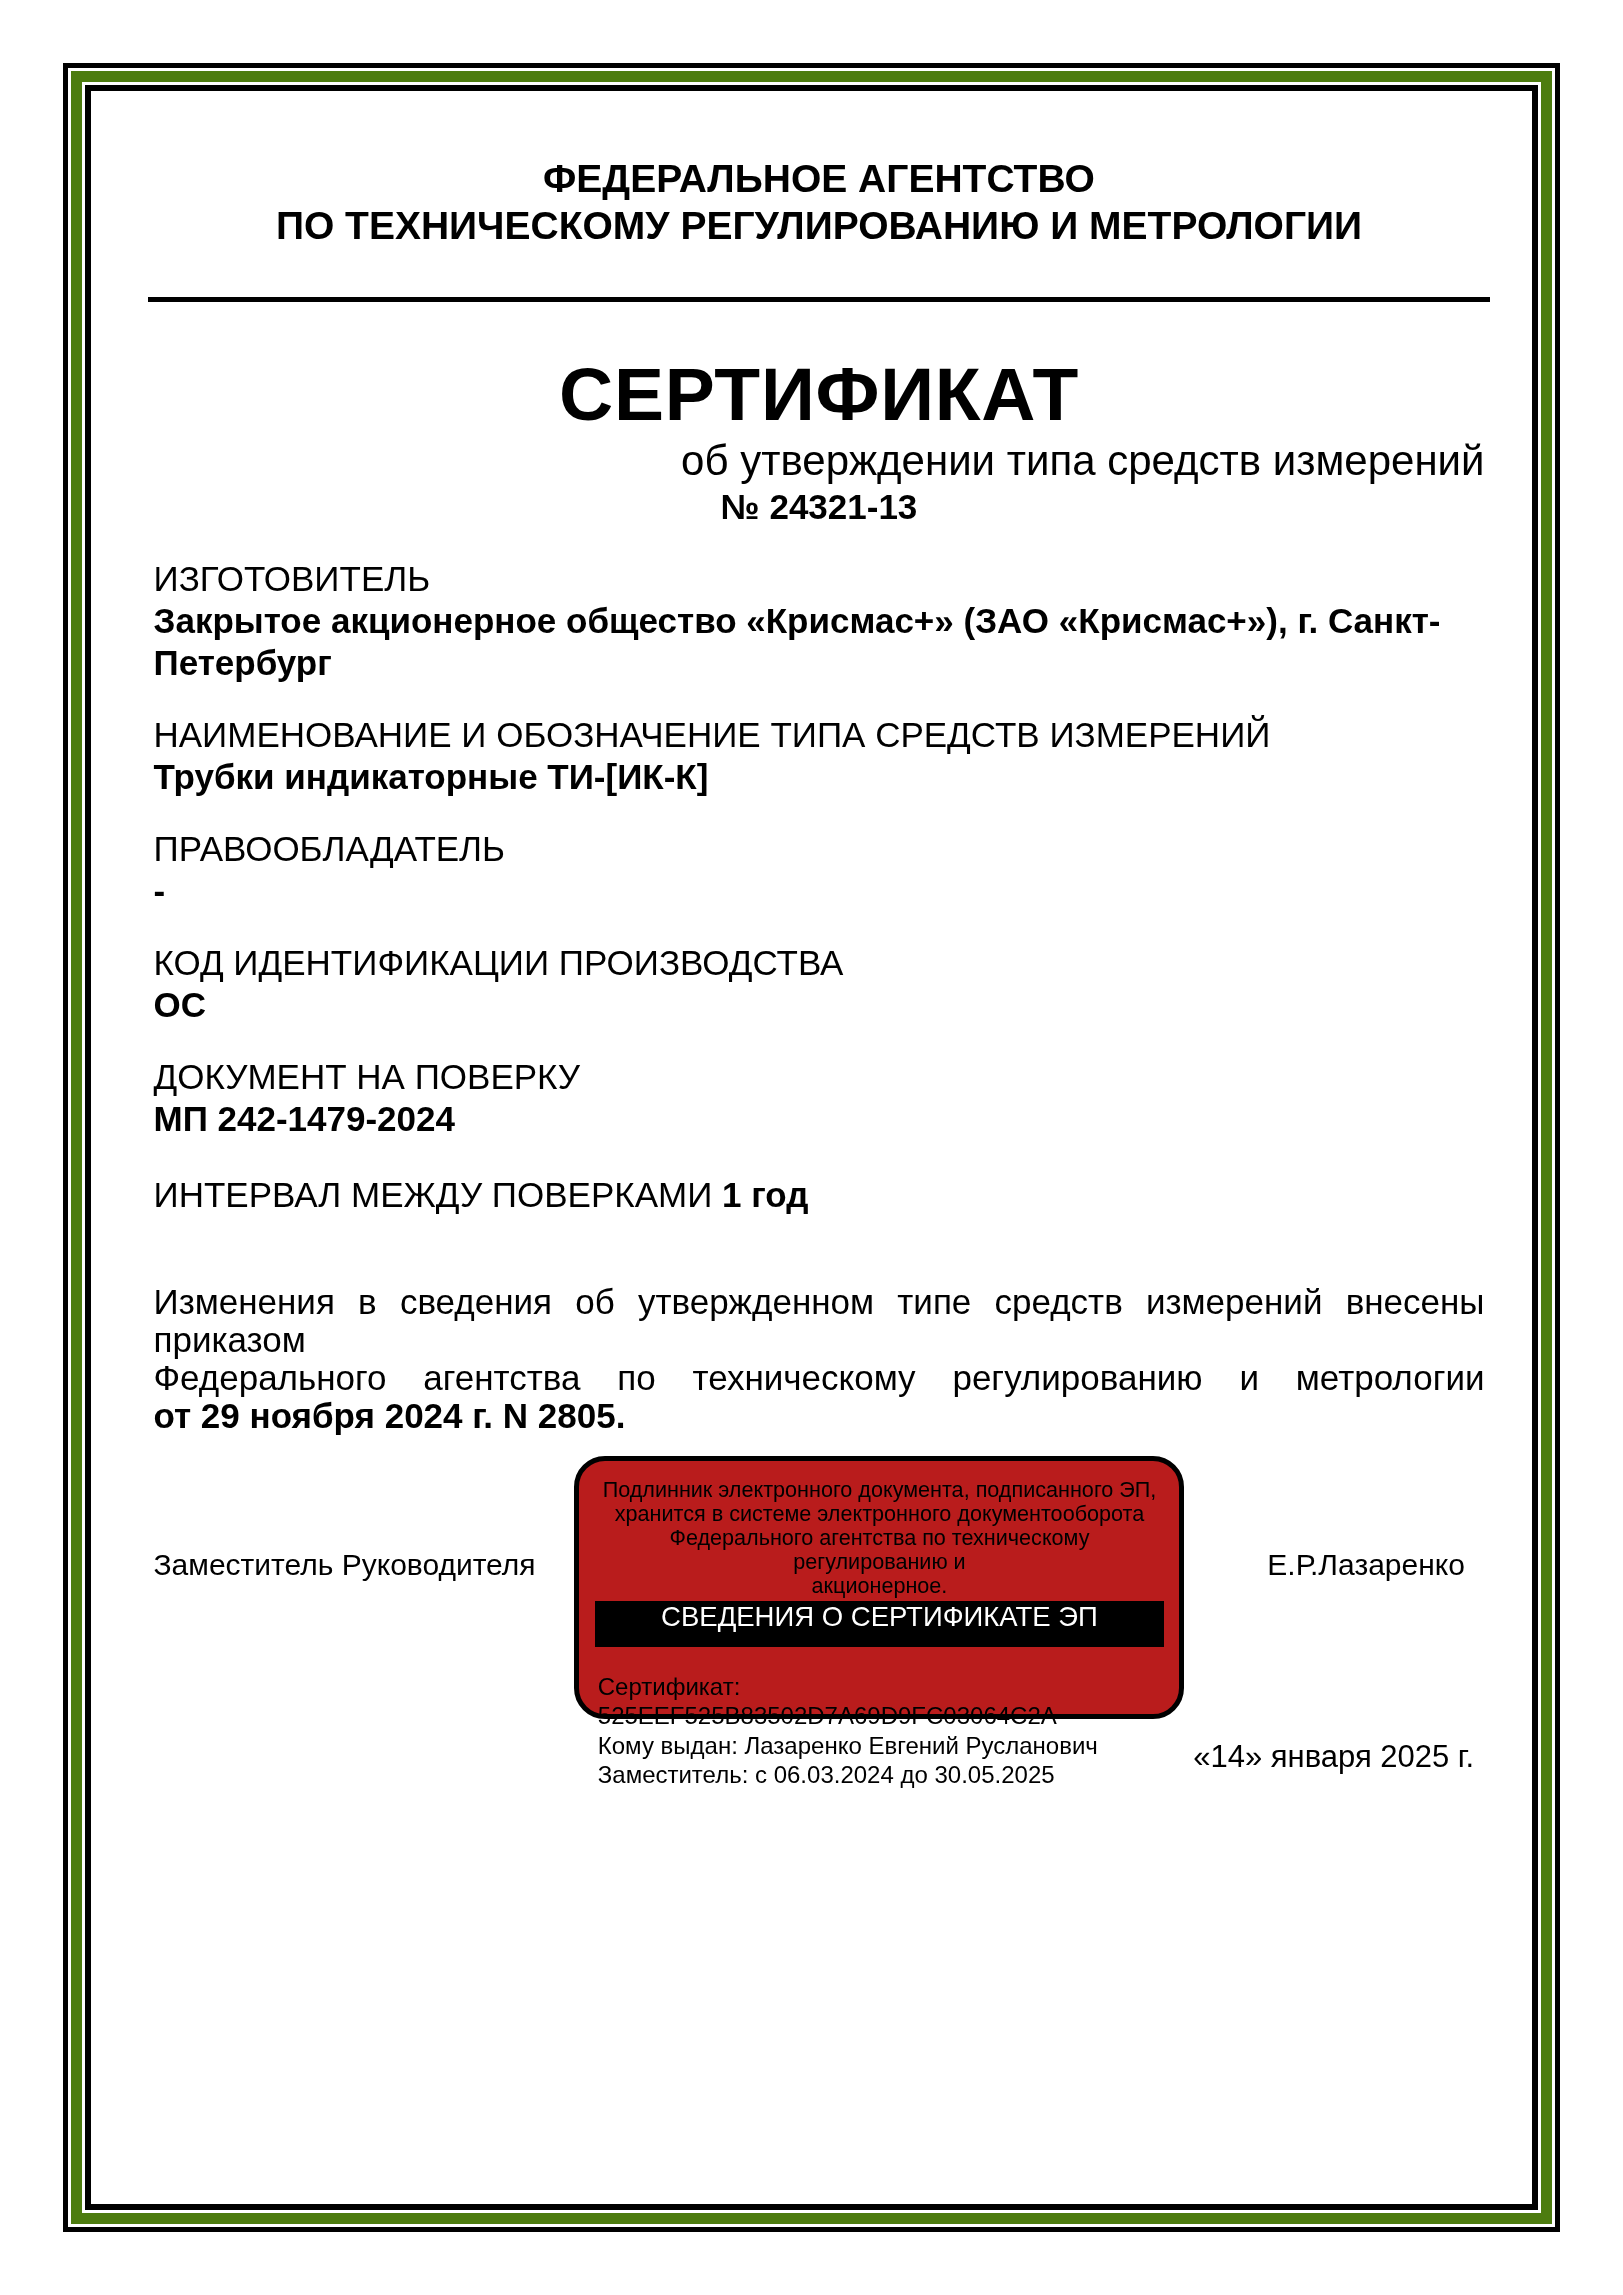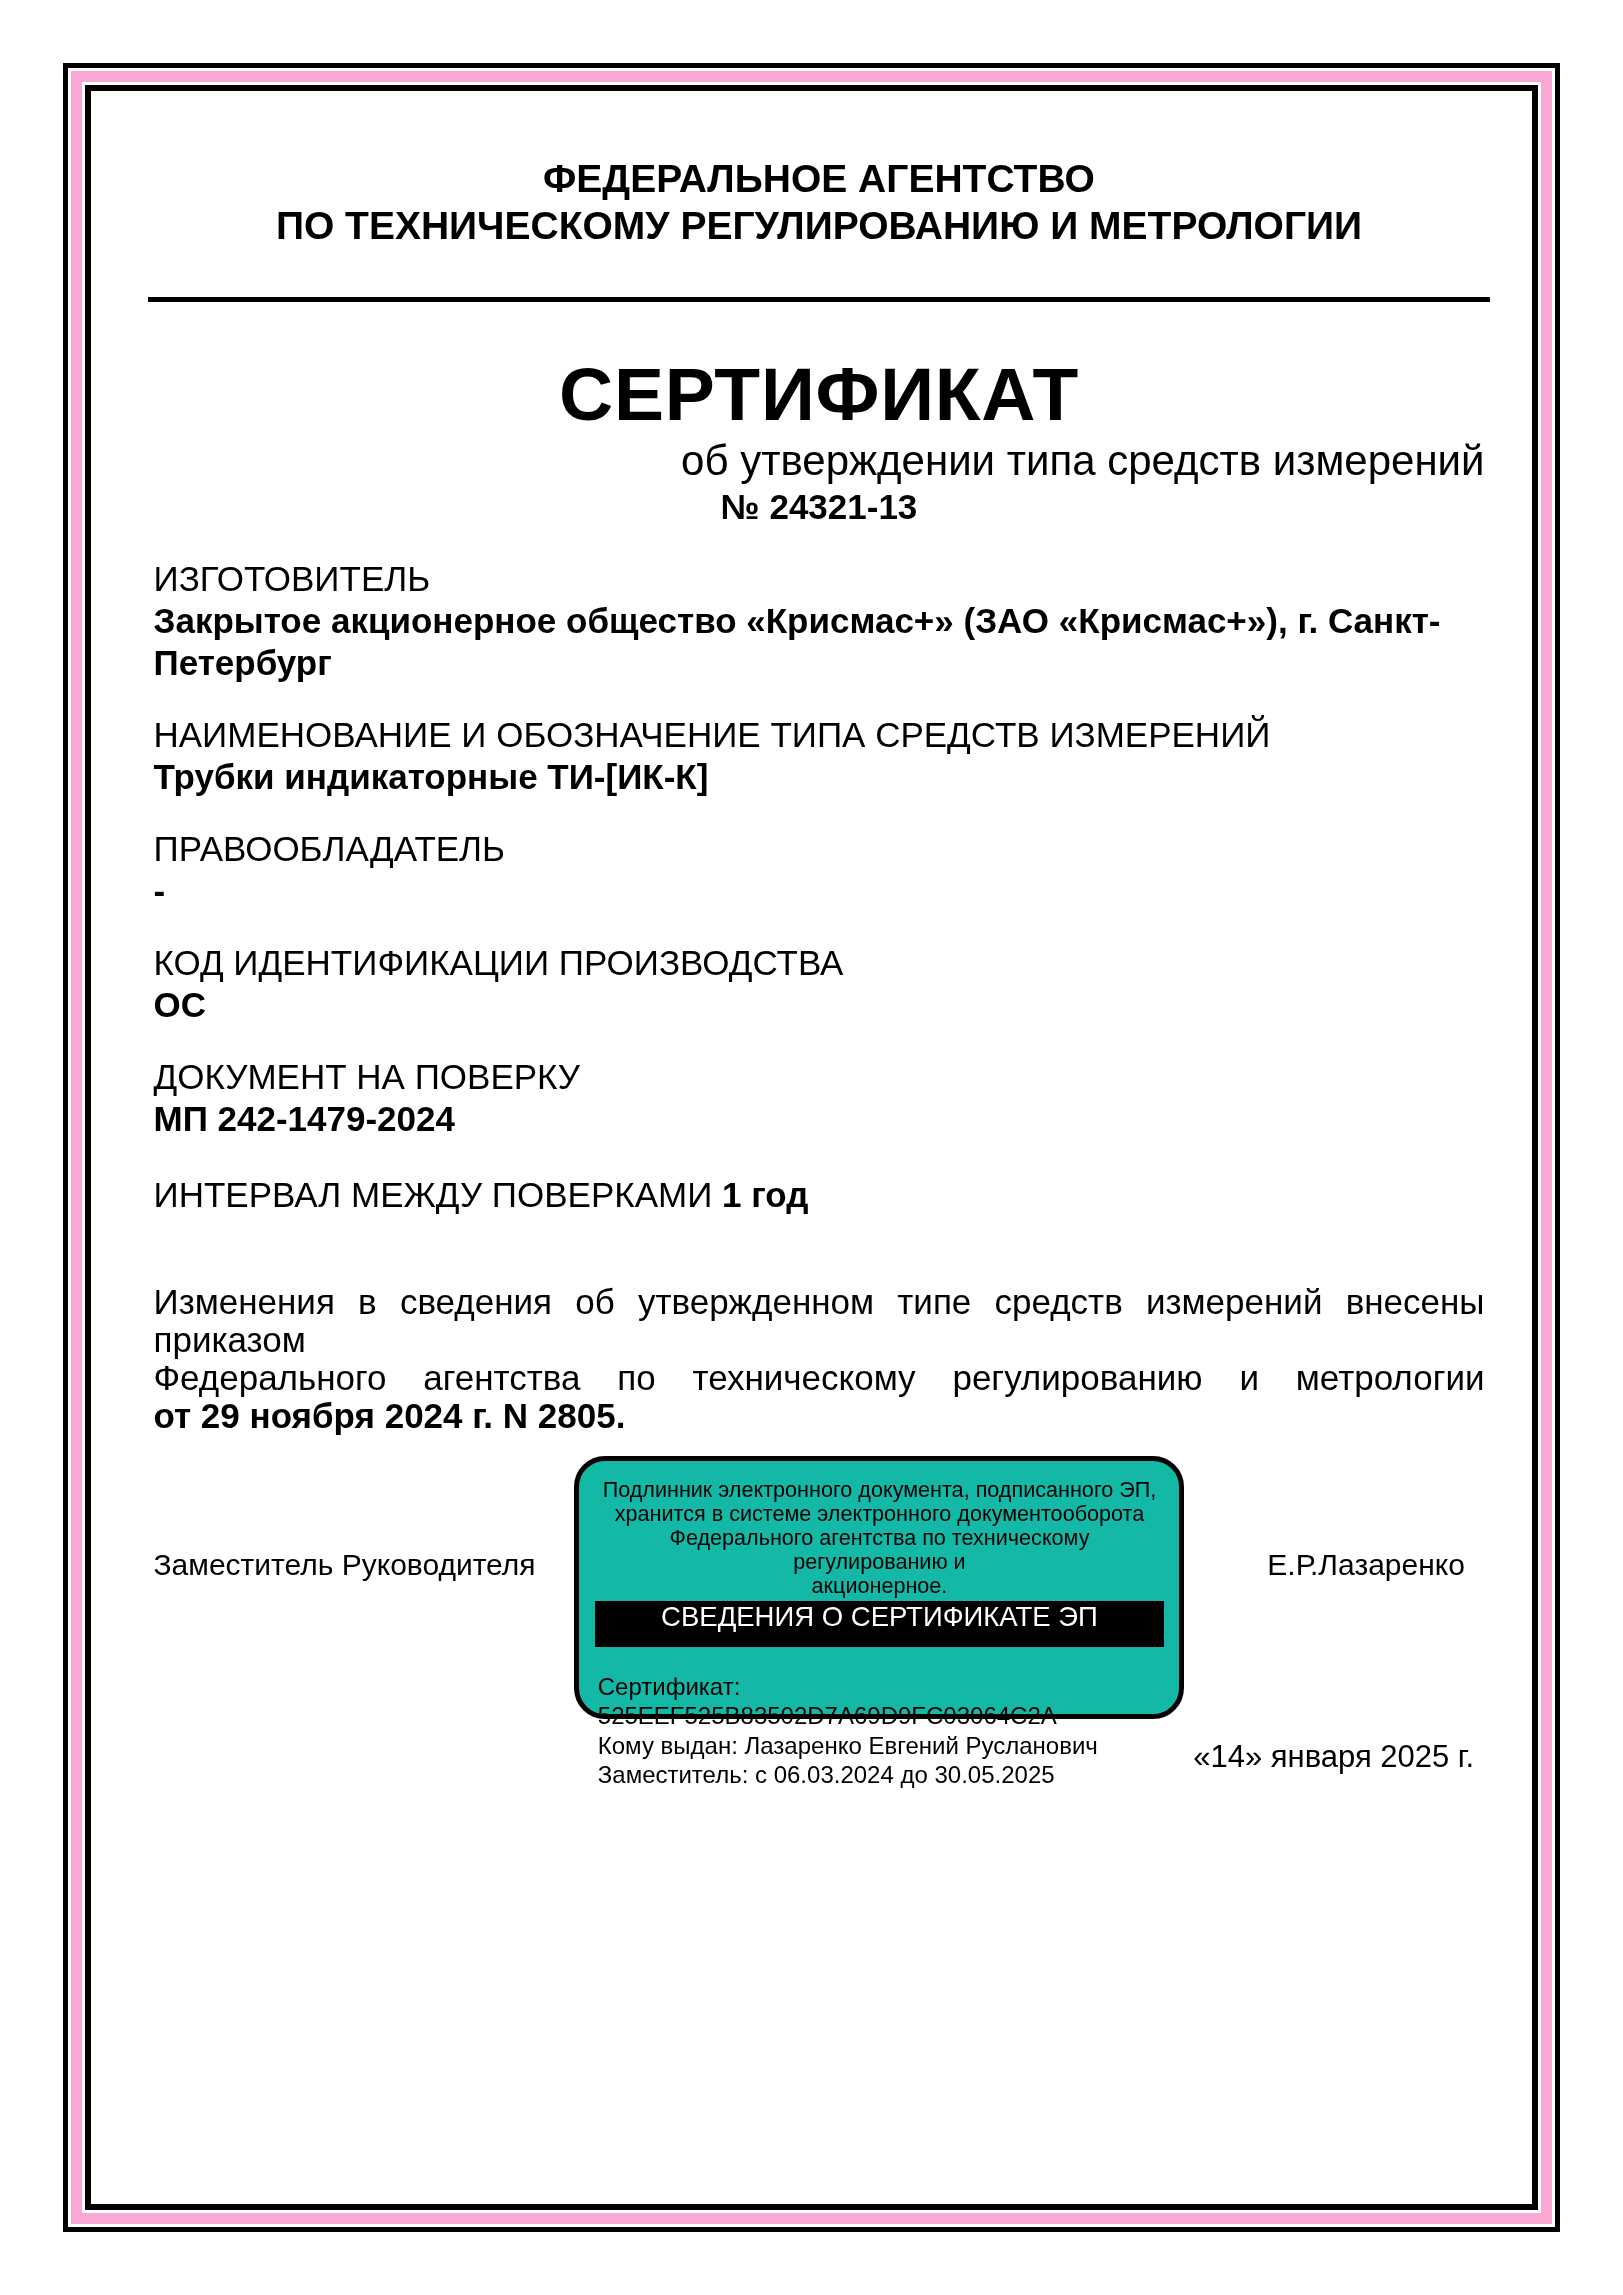--- a/index.html
+++ b/index.html
@@ -2,21 +2,21 @@
 <html lang="ru" style="font-size:10.5px"><head>
 <meta charset="utf-8">
 <style>
   html,body{margin:0;padding:0;background:#ffffff;}
   .page{
     position:relative;width:1623px;height:2295px;background:#ffffff;
     font-family:"Liberation Sans", sans-serif;color:#000;overflow:hidden;
   }
   
   .frame-outer{position:absolute;inset:63px;border:5.2px solid #000;}
-  .frame-mid{position:absolute;inset:2.6px;border:11px solid #f9a8d4;}
+  .frame-mid{position:absolute;inset:2.6px;border:11px solid #4d7c0f;}
   .frame-inner{position:absolute;inset:3.9px;border:6.5px solid #000;}
   .content{position:absolute;inset:0;padding:0 47px 0 62px;box-sizing:border-box;overflow:hidden;}
 
   .agency{margin-top:64px;text-align:center;font-weight:bold;font-size:39px;line-height:47px;}
   .rule{margin:48px -5.2px 0;border:none;border-top:5.2px solid #000;height:0;}
   .doc-title{margin-top:50px;text-align:center;font-weight:bold;font-size:75px;line-height:84px;letter-spacing:0.7px;}
   .doc-subtitle{text-align:right;font-size:42px;line-height:50px;}
   .doc-number{text-align:center;font-weight:bold;font-size:35px;line-height:42px;}
 
   .body-line{font-size:35px;line-height:39px;}
@@ -30,21 +30,21 @@
   .amendment{margin-top:67px;font-size:35px;line-height:38px;}
   .jline{text-align:justify;text-align-last:justify;}
   .aline3{font-weight:bold;}
 
   .sig-row{position:relative;margin-top:18.3px;height:264px;}
   .sig-position{position:absolute;left:0;top:92px;font-size:30px;line-height:37px;}
   .sig-name{position:absolute;right:19.6px;top:92px;font-size:30px;line-height:37px;}
 
   .stamp{
     position:absolute;left:421px;top:2.6px;width:610px;height:263px;box-sizing:border-box;
-    border:5.2px solid #000;border-radius:31px;background:#14b8a6;padding:17px 18.3px 0;
+    border:5.2px solid #000;border-radius:31px;background:#b91c1c;padding:17px 18.3px 0;
   }
   .stamp-desc{text-align:center;font-size:21.6px;line-height:24px;}
   .stamp-bar{margin:2.6px -2.6px 0;background:#000;color:#fff;text-align:center;
     font-size:27.5px;line-height:31px;height:46px;white-space:nowrap;}
   .stamp-rows{margin-top:25px;font-size:24px;line-height:29.4px;}
   .s-label{display:inline-block;min-width:114px;}
 
   .date-line{margin-top:19.6px;text-align:right;padding-right:10.5px;font-size:31px;line-height:39px;}
 </style>
 </head>

